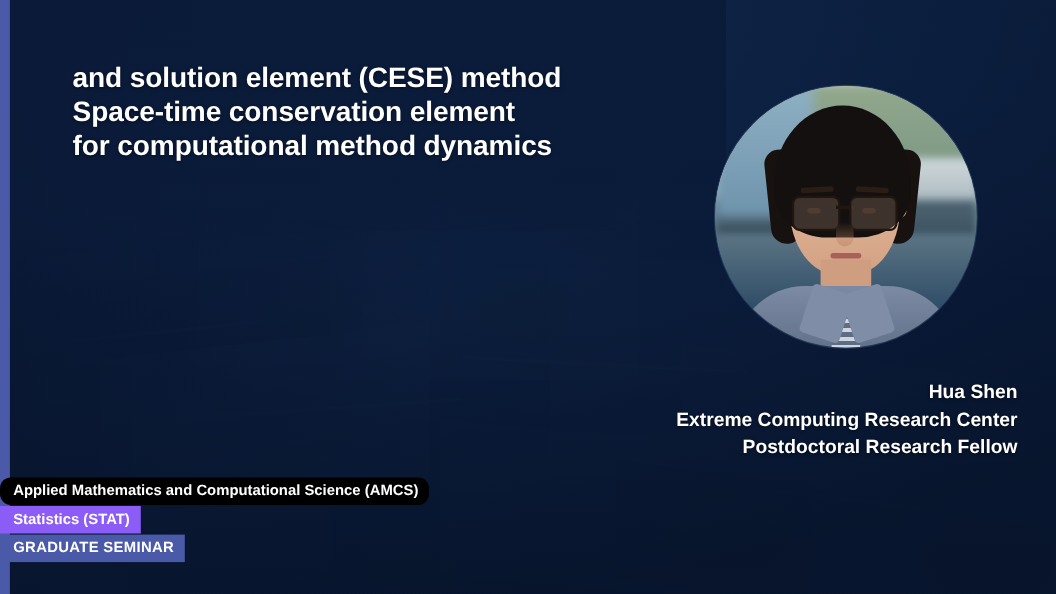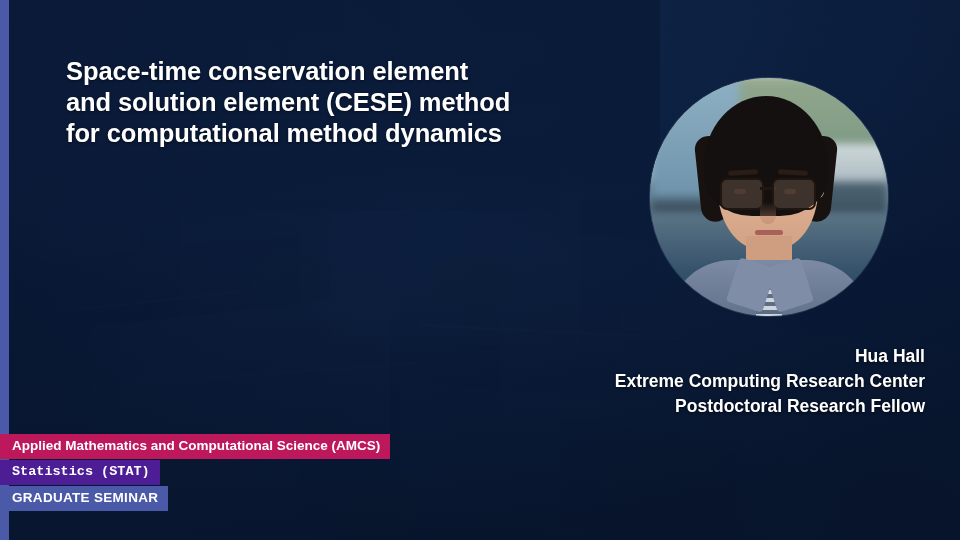--- a/index.html
+++ b/index.html
@@ -306,22 +306,22 @@
   .tag {
     display: inline-block;
     padding: 3px 10px 4px 12px;
     font-size: 13.5px;
     font-weight: bold;
     color: #ffffff;
     line-height: 18px;
     white-space: nowrap;
   }
   .tag-row { display: block; margin-bottom: 1px; }
-  .tag-amcs { background: #be185d; }
-  .tag-stat { background: #4c1d95; font-family: Liberation Mono, monospace; }
+  .tag-amcs { background: #000000; border-radius: 10px; }
+  .tag-stat { background: #8b5cf6; }
   .tag-seminar { background: #4a5aa8; letter-spacing: .3px; }
 </style>
 </head>
 <body>
 
 <div id="poster">
 
   <div class="bg-layer">
     <div class="bg-base"></div>
     <div class="bg-sky"></div>
@@ -354,22 +354,22 @@
     <div class="veg veg-5"></div>
 
     <div class="bg-tint"></div>
     <div class="bg-leftscrim"></div>
     <div class="bg-textscrim"></div>
   </div>
 
   <div class="left-stripe"></div>
 
   <div class="headline">
+    <div class="line">and solution element (CESE) method</div>
     <div class="line">Space-time conservation element</div>
-    <div class="line">and solution element (CESE) method</div>
     <div class="line">for computational method dynamics</div>
   </div>
 
 
   <div class="portrait">
     <div class="portrait-bg"></div>
     <div class="pp-band pp-green"></div>
     <div class="pp-band pp-white"></div>
     <div class="pp-band pp-dark"></div>
     <div class="pp-band pp-low"></div>
@@ -393,21 +393,21 @@
     <div class="p-nose"></div>
     <div class="p-mouth"></div>
     <div class="p-neck"></div>
     <div class="p-shirt"></div>
     <div class="p-placket"></div>
     <div class="p-collar-l"></div>
     <div class="p-collar-r"></div>
   </div>
 
   <div class="speaker">
-    <div class="line">Hua Hall</div>
+    <div class="line">Hua Shen</div>
     <div class="line">Extreme Computing Research Center</div>
     <div class="line">Postdoctoral Research Fellow</div>
   </div>
 
   <div class="tags">
     <span class="tag-row"><span class="tag tag-amcs">Applied Mathematics and Computational Science (AMCS)</span></span>
     <span class="tag-row"><span class="tag tag-stat">Statistics (STAT)</span></span>
     <span class="tag-row"><span class="tag tag-seminar">GRADUATE SEMINAR</span></span>
   </div>
 

